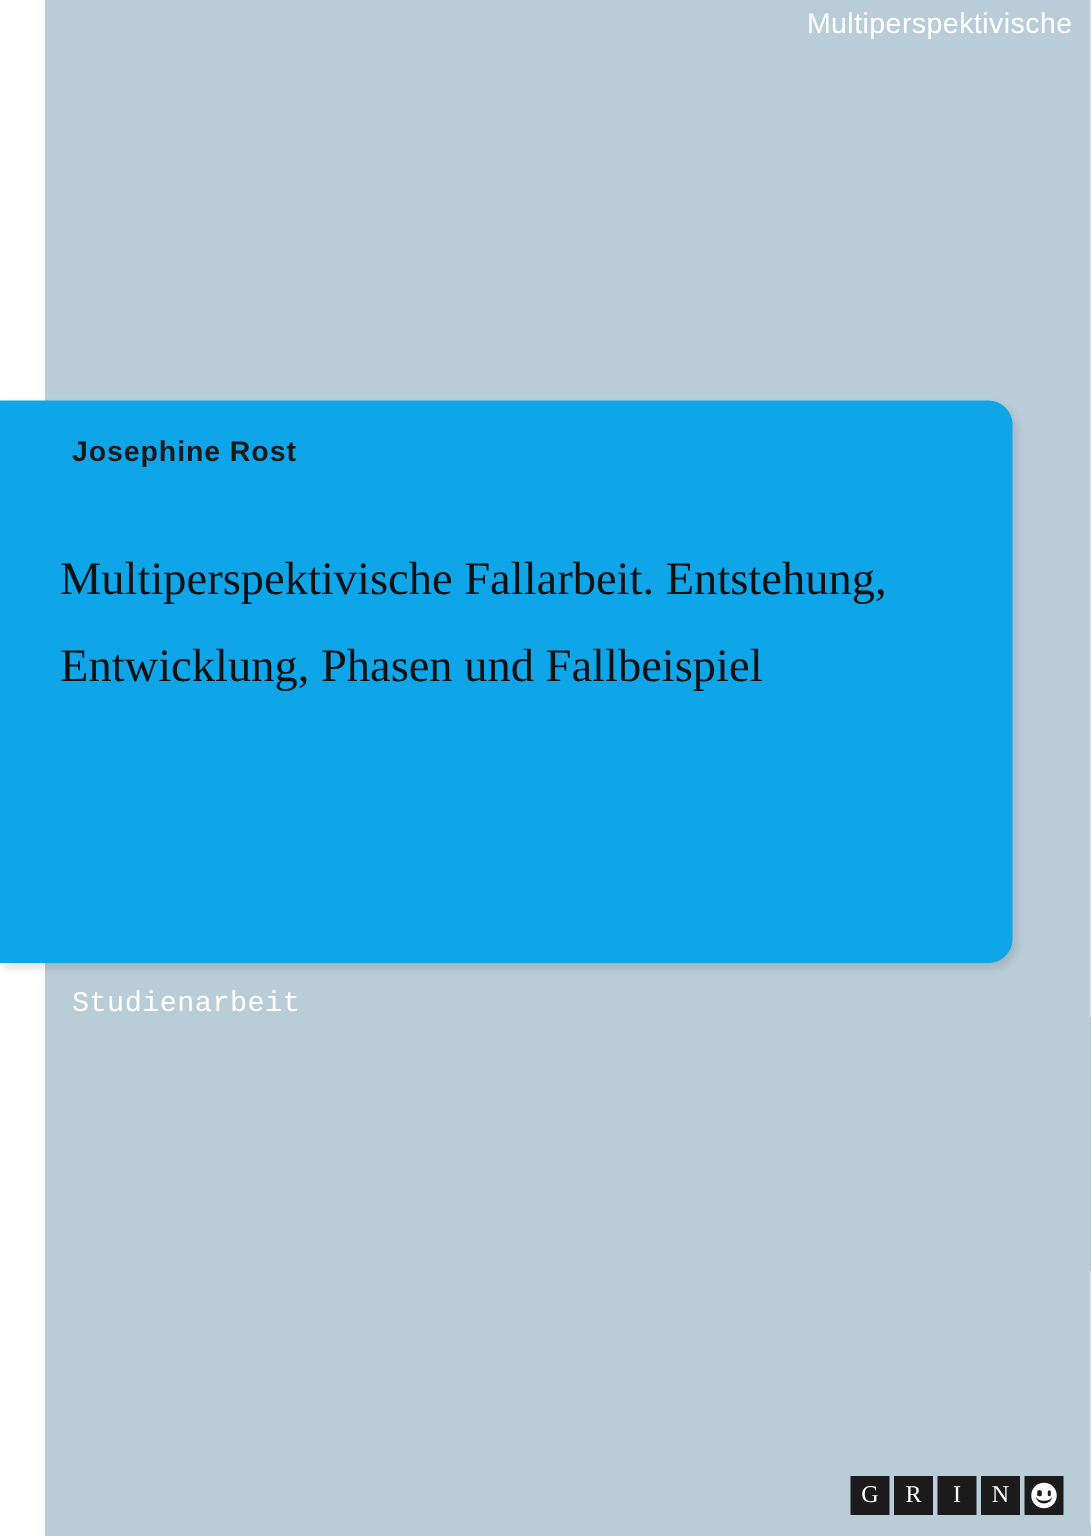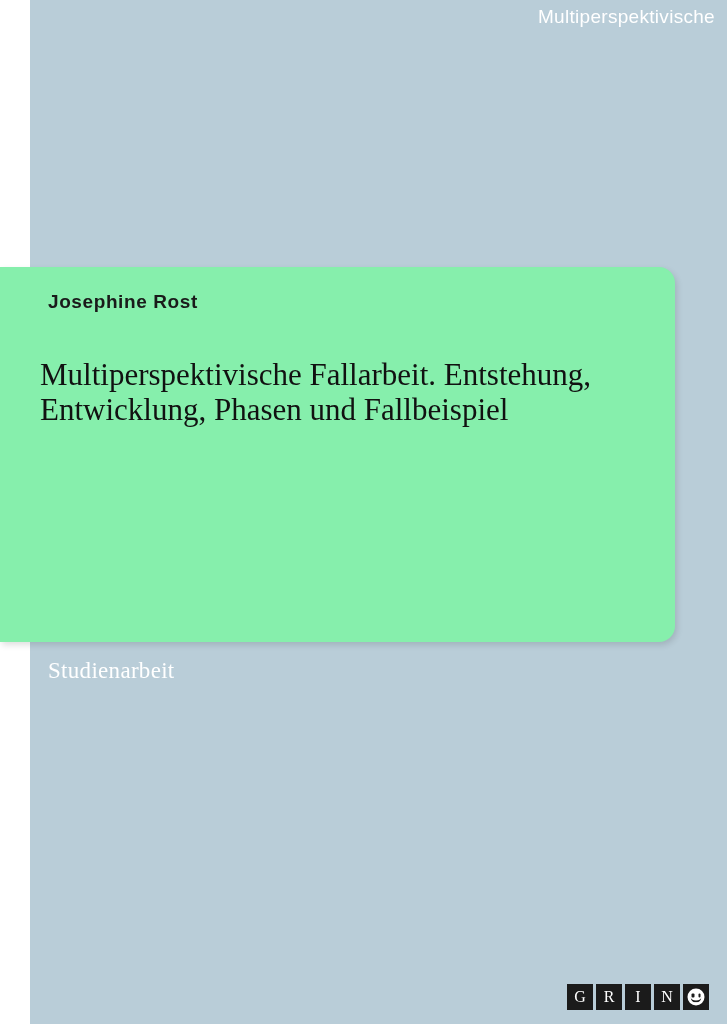--- a/index.html
+++ b/index.html
@@ -40,21 +40,21 @@
     font-family: "Liberation Sans", sans-serif;
     white-space: nowrap;
   }
   
   .card {
     position: absolute;
     left: 0px;
     top: 267px;
     width: 675px;
     height: 375px;
-    background: #86efac;
+    background: #0ea5e9;
     border-top-right-radius: 16px;
     border-bottom-right-radius: 16px;
     box-shadow: 2px 3px 6px rgba(0,0,0,0.13);
   }
   .author {
     position: absolute;
     left: 48px;
     top: 24px;
     font-size: 19px;
     font-weight: bold;
@@ -62,32 +62,32 @@
     letter-spacing: 0.6px;
     font-family: "Liberation Sans", sans-serif;
   }
   .title {
     position: absolute;
     left: 40px;
     top: 90px;
     width: 625px;
     font-family: "Liberation Serif", serif;
     font-size: 31px;
-    line-height: 35px;
+    line-height: 58px;
     color: #111111;
     font-weight: normal;
     margin: 0;
   }
   .doctype {
     position: absolute;
     left: 48px;
     top: 658px;
-    font-size: 23px;
+    font-size: 19px;
     color: #ffffff;
-    font-family: Liberation Serif, serif;
+    font-family: Liberation Mono, monospace;
     letter-spacing: 0.3px;
   }
   
   .logo {
     position: absolute;
     right: 18px;
     bottom: 14px;
     display: flex;
     align-items: center;
     gap: 3px;

